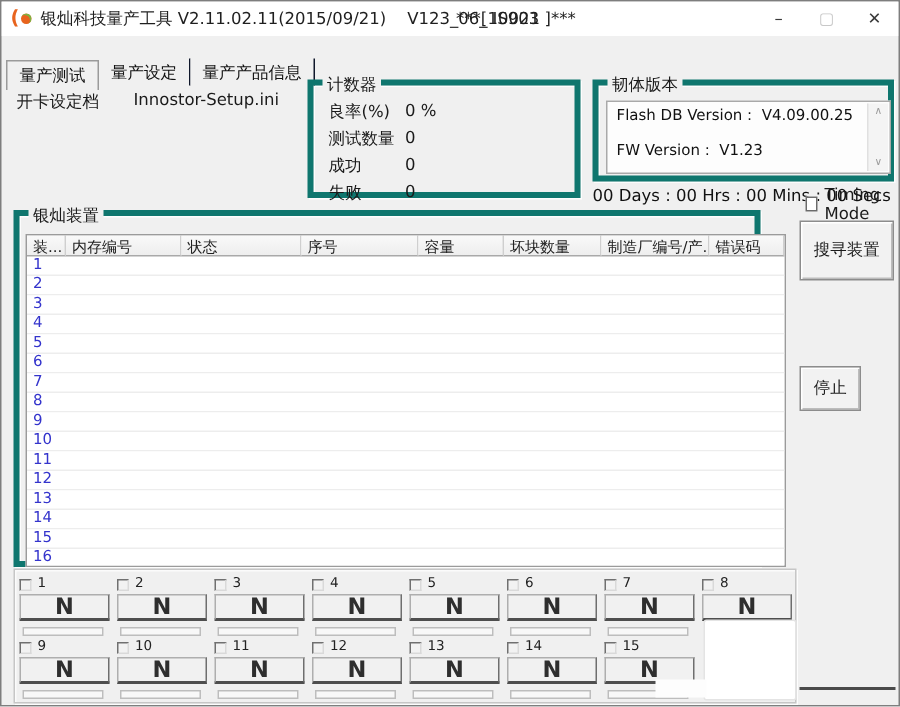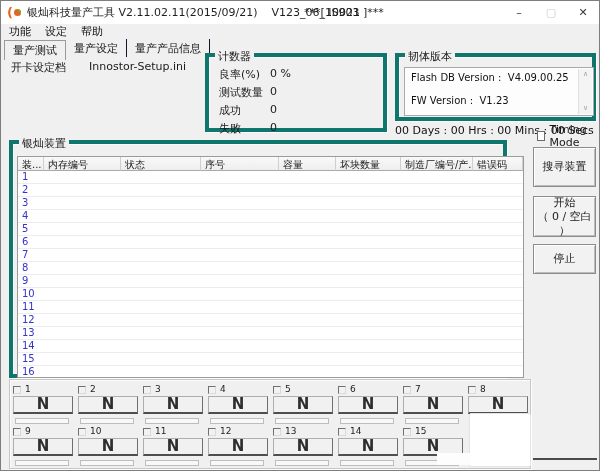--- a/index.html
+++ b/index.html
@@ -57,21 +57,21 @@
       border-right:1px solid #cfcfcf;border-bottom:1px solid #a9a9a9;color:#222;white-space:nowrap;overflow:hidden;flex:none;}
   .trow{height:13px;border-bottom:1px solid #ededed;box-sizing:border-box;display:flex;background:#fff;}
   .tnum{width:26px;padding:0 0 0 4px;font-size:10px;color:#3434cc;line-height:12px;box-sizing:border-box;}
   
   .btn3d{position:absolute;background:#f2f2f2;border:1px solid #8c8c8c;box-shadow:inset 1px 1px 0 #ffffff,inset -1px -1px 0 #bcbcbc;
          font-size:11px;color:#1a1a1a;display:flex;flex-direction:column;align-items:center;justify-content:center;
          text-align:center;box-sizing:border-box;line-height:14px;}
   .btn-reset{left:114px;top:9px;width:64px;height:18px;flex-direction:row;}
   .btn-search{left:532px;top:146px;width:63px;height:40px;}
   .btn-start{left:532px;top:195px;width:63px;height:41px;}
-  .btn-stop{left:532px;top:243px;width:63px;height:30px;}
+  .btn-stop{left:532px;top:243px;width:41px;height:30px;}
   
   .slot-panel{position:absolute;left:8px;top:378px;width:522px;height:90px;background:#f0f0f0;
               border:1px solid #c6c6c6;box-shadow:inset 1px 1px 0 #fbfbfb,1px 1px 0 #fdfdfd;box-sizing:border-box;}
   .slot{position:absolute;width:60px;height:40px;}
   .cb-row{display:flex;align-items:center;height:9px;}
   .cb{width:8px;height:8px;border:1px solid;border-color:#707070 #d9d9d9 #d9d9d9 #707070;background:#f2f2f2;box-sizing:border-box;}
   .cb-label{font-size:9px;margin-left:4px;line-height:9px;color:#222;}
   .nbox{height:18px;margin-top:2px;background:#f1f1f1;border:1px solid #aeaeae;border-bottom:2px solid #4e4e4e;
         border-right-color:#6e6e6e;box-sizing:border-box;text-align:center;font-weight:bold;font-size:15px;line-height:14px;color:#2e2e2e;}
   .pbar{height:6px;width:54px;margin:4px 0 0 2px;background:#f8f8f8;border:1px solid #bdbdbd;box-sizing:border-box;}
@@ -93,25 +93,20 @@
     <span class="title-left">银灿科技量产工具 V2.11.02.11(2015/09/21)</span>
     <span class="title-build">V123_06_10021</span>
     <span class="title-center">***[ IS903 ]***</span>
     <span class="win-btns">
       <span class="win-btn">–</span>
       <span class="win-btn max">▢</span>
       <span class="win-btn">✕</span>
     </span>
   </div>
 
-  <div class="menubar">
-      <div class="menu-item" style="display: inline-block;">功能</div>
-      <div class="menu-item" style="display: inline-block;">设定</div>
-      <div class="menu-item" style="display: inline-block;">帮助</div>
-    </div>
 
   <div class="tab-strip">
       <div class="tab active">量产测试</div>
       <div class="tab">量产设定</div>
       <div class="tab">量产产品信息</div>
     </div>
 
   <span class="cfg-label">开卡设定档</span>
   <span class="cfg-value">Innostor-Setup.ini</span>
 
@@ -217,24 +212,20 @@
             <div class="tnum">15</div>
           </div>
           <div class="trow">
             <div class="tnum">16</div>
           </div>
         </div>
     </div>
   </div>
 
   <div class="btn3d btn-search">搜寻装置</div>
-  <div class="btn3d btn-start">
-    <span>开始</span>
-    <span>（ 0 / 空白 ）</span>
-  </div>
   <div class="btn3d btn-stop">停止</div>
 
   <div class="slot-panel">
       <div class="slot" style="left: 3px; top: 5px;">
         <div class="cb-row">
           <div class="cb"></div>
           <div class="cb-label">1</div>
         </div>
         <div class="nbox">N</div>
         <div class="pbar"></div>

